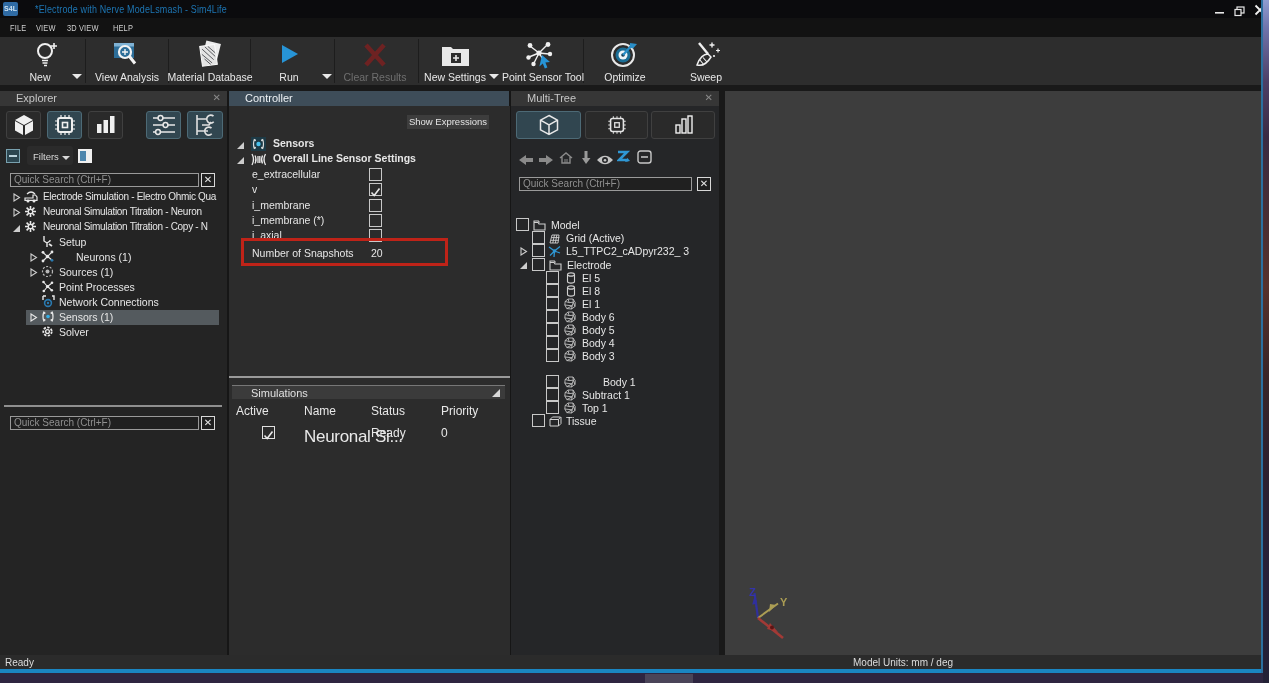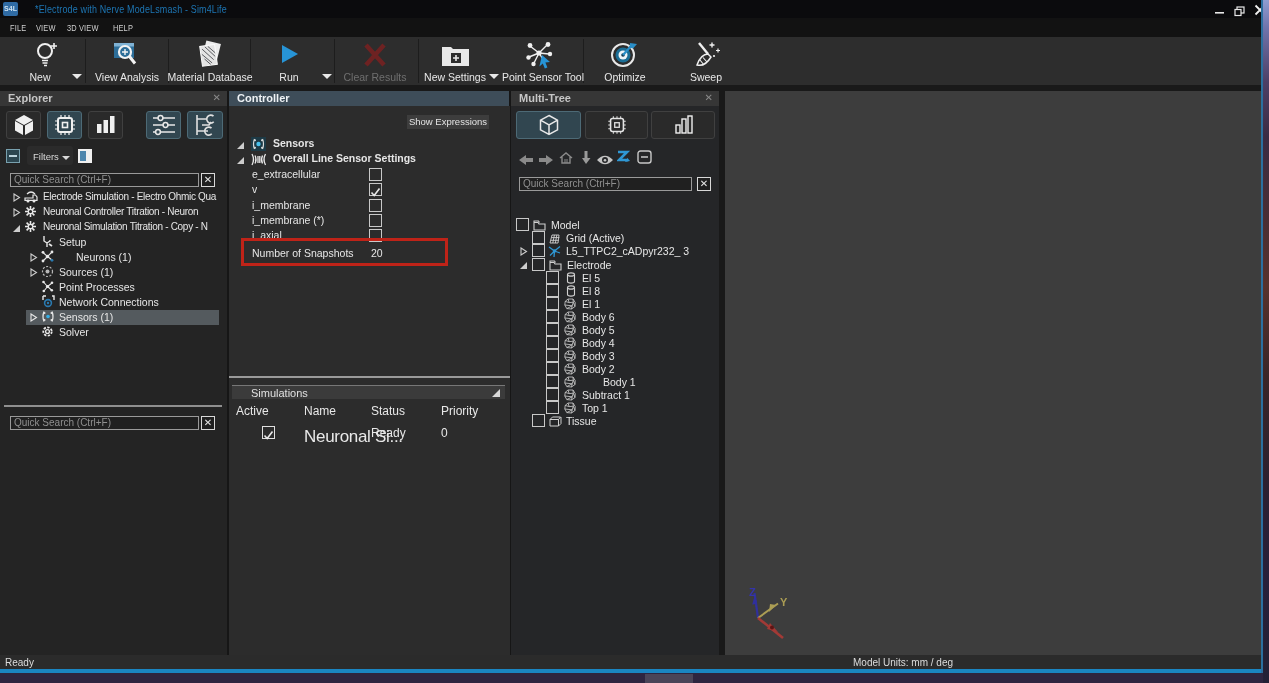--- a/index.html
+++ b/index.html
@@ -23,21 +23,21 @@
 #toolbar { left:0; top:37px; width:1263px; height:48px; background:#2d2d2d; }
 .tbsep { top:39px; width:1px; height:44px; background:#1d1d1d; }
 .tblabel { top:71px; color:#e8e8e8; font-size:10.5px; text-align:center; }
 .tblabel.dis { color:#6f6f6f; }
 .dda { top:74px; width:0; height:0; border-left:5px solid transparent;
   border-right:5px solid transparent; border-top:5px solid #e8e8e8; }
 #subtb { left:0; top:85px; width:1263px; height:6px; background:#191919; }
 
 
 .phdr { top:91px; height:15px; background:#363636; color:#c6c6c6; font-size:11px; }
-.phdr .t { position:absolute; left:8px; top:1px;font-weight:bold; }
+.phdr .t { position:absolute; left:16px; top:1px; }
 .phdr .x { position:absolute; right:6px; top:1px; color:#8a8a8a; font-size:10px; }
 #expbody { left:0; top:106px; width:227px; height:549px; background:#242424; }
 #ctrbody { left:229px; top:106px; width:281px; height:549px; background:#2c2c2c; }
 #mtbody  { left:511px; top:106px; width:208px; height:549px; background:#252628; }
 #viewport{ left:725px; top:91px; width:537px; height:564px; background:#3d3d3d; }
 #vpgap   { left:719px; top:91px; width:6px; height:564px; background:#191919; }
 .pgapv { top:91px; width:2px; height:564px; background:#161616; }
 
 
 .ibtn { height:28px; background:#2a2a2a; border:1px solid #404040; border-radius:3px; }
@@ -245,21 +245,21 @@
   <div class="abs trow" style="left:0; top:205px; width:227px;">
     <svg width="8" height="9" style="position:absolute; left:13px; top:3px;">
         <path d="M1 1 L6.5 4.5 L1 8 Z" fill="none" stroke="#cdcdcd" stroke-width="1.1"></path>
       </svg>
     <svg width="13" height="13" viewBox="0 0 13 13" style="position:absolute; left:24px; top:0px;">
       <g stroke="#e8e8e8" stroke-width="1.6">
           <path d="M6.5 1v11M1 6.5h11M2.6 2.6l7.8 7.8M10.4 2.6l-7.8 7.8"></path>
         </g>
       <circle cx="6.5" cy="6.5" r="2.2" fill="#242424" stroke="#e8e8e8" stroke-width="1.2"></circle>
     </svg>
-    <span style="position:absolute; left:43px; top:1px; font-size:10px; letter-spacing:-0.3px;">Neuronal Controller Titration - Neuron</span>
+    <span style="position:absolute; left:43px; top:1px; font-size:10px; letter-spacing:-0.3px;">Neuronal Simulation Titration - Neuron</span>
   </div>
   <div class="abs trow" style="left:0; top:220px; width:227px;">
     <svg width="9" height="9" style="position:absolute; left:12px; top:4px;">
         <path d="M8 1 V8 H1 Z" fill="#cdcdcd"></path>
       </svg>
     <svg width="13" height="13" viewBox="0 0 13 13" style="position:absolute; left:24px; top:0px;">
       <g stroke="#e8e8e8" stroke-width="1.6">
           <path d="M6.5 1v11M1 6.5h11M2.6 2.6l7.8 7.8M10.4 2.6l-7.8 7.8"></path>
         </g>
       <circle cx="6.5" cy="6.5" r="2.2" fill="#242424" stroke="#e8e8e8" stroke-width="1.2"></circle>
@@ -548,27 +548,20 @@
       </svg>
       <span style="position:absolute; left:582px; top:1px;">Body 4</span>
     </div>
   <div class="abs trow" style="left:0; top:349px; width:719px;">
       <div class="cb" style="position:absolute; left:546px; top:0px;"></div>
       <svg width="12" height="12" viewBox="0 0 12 12" style="position:absolute; left:564px; top:1px;">
         <path d="M4 1 L9 1 L11.2 4.5 L11 8.5 L7.5 11 L2.8 10.6 L0.8 7 L1.2 3.4 Z M4 1 L5.2 4.6 L1.2 3.4 M5.2 4.6 L9.3 4.2 L9 1 M9.3 4.2 L11 8.5 M9.3 4.2 L8.2 7.8 L7.5 11 M8.2 7.8 L2.8 10.6 M8.2 7.8 L0.8 7" fill="none" stroke="#c9c9c9" stroke-width="0.85"></path>
       </svg>
       <span style="position:absolute; left:582px; top:1px;">Body 3</span>
     </div>
-  <div class="abs trow" style="left:0; top:362px; width:719px;">
-      <div class="cb" style="position:absolute; left:546px; top:0px;"></div>
-      <svg width="12" height="12" viewBox="0 0 12 12" style="position:absolute; left:564px; top:1px;">
-        <path d="M4 1 L9 1 L11.2 4.5 L11 8.5 L7.5 11 L2.8 10.6 L0.8 7 L1.2 3.4 Z M4 1 L5.2 4.6 L1.2 3.4 M5.2 4.6 L9.3 4.2 L9 1 M9.3 4.2 L11 8.5 M9.3 4.2 L8.2 7.8 L7.5 11 M8.2 7.8 L2.8 10.6 M8.2 7.8 L0.8 7" fill="none" stroke="#c9c9c9" stroke-width="0.85"></path>
-      </svg>
-      <span style="position:absolute; left:582px; top:1px;">Body 2</span>
-    </div>
   <div class="abs trow" style="left:0; top:375px; width:719px;">
       <div class="cb" style="position:absolute; left:546px; top:0px;"></div>
       <svg width="12" height="12" viewBox="0 0 12 12" style="position:absolute; left:564px; top:1px;">
         <path d="M4 1 L9 1 L11.2 4.5 L11 8.5 L7.5 11 L2.8 10.6 L0.8 7 L1.2 3.4 Z M4 1 L5.2 4.6 L1.2 3.4 M5.2 4.6 L9.3 4.2 L9 1 M9.3 4.2 L11 8.5 M9.3 4.2 L8.2 7.8 L7.5 11 M8.2 7.8 L2.8 10.6 M8.2 7.8 L0.8 7" fill="none" stroke="#c9c9c9" stroke-width="0.85"></path>
       </svg>
       <span style="position:absolute; left:582px; top:1px;padding-left:21px;">Body 1</span>
     </div>
   <div class="abs trow" style="left:0; top:388px; width:719px;">
       <div class="cb" style="position:absolute; left:546px; top:0px;"></div>
       <svg width="12" height="12" viewBox="0 0 12 12" style="position:absolute; left:564px; top:1px;">

